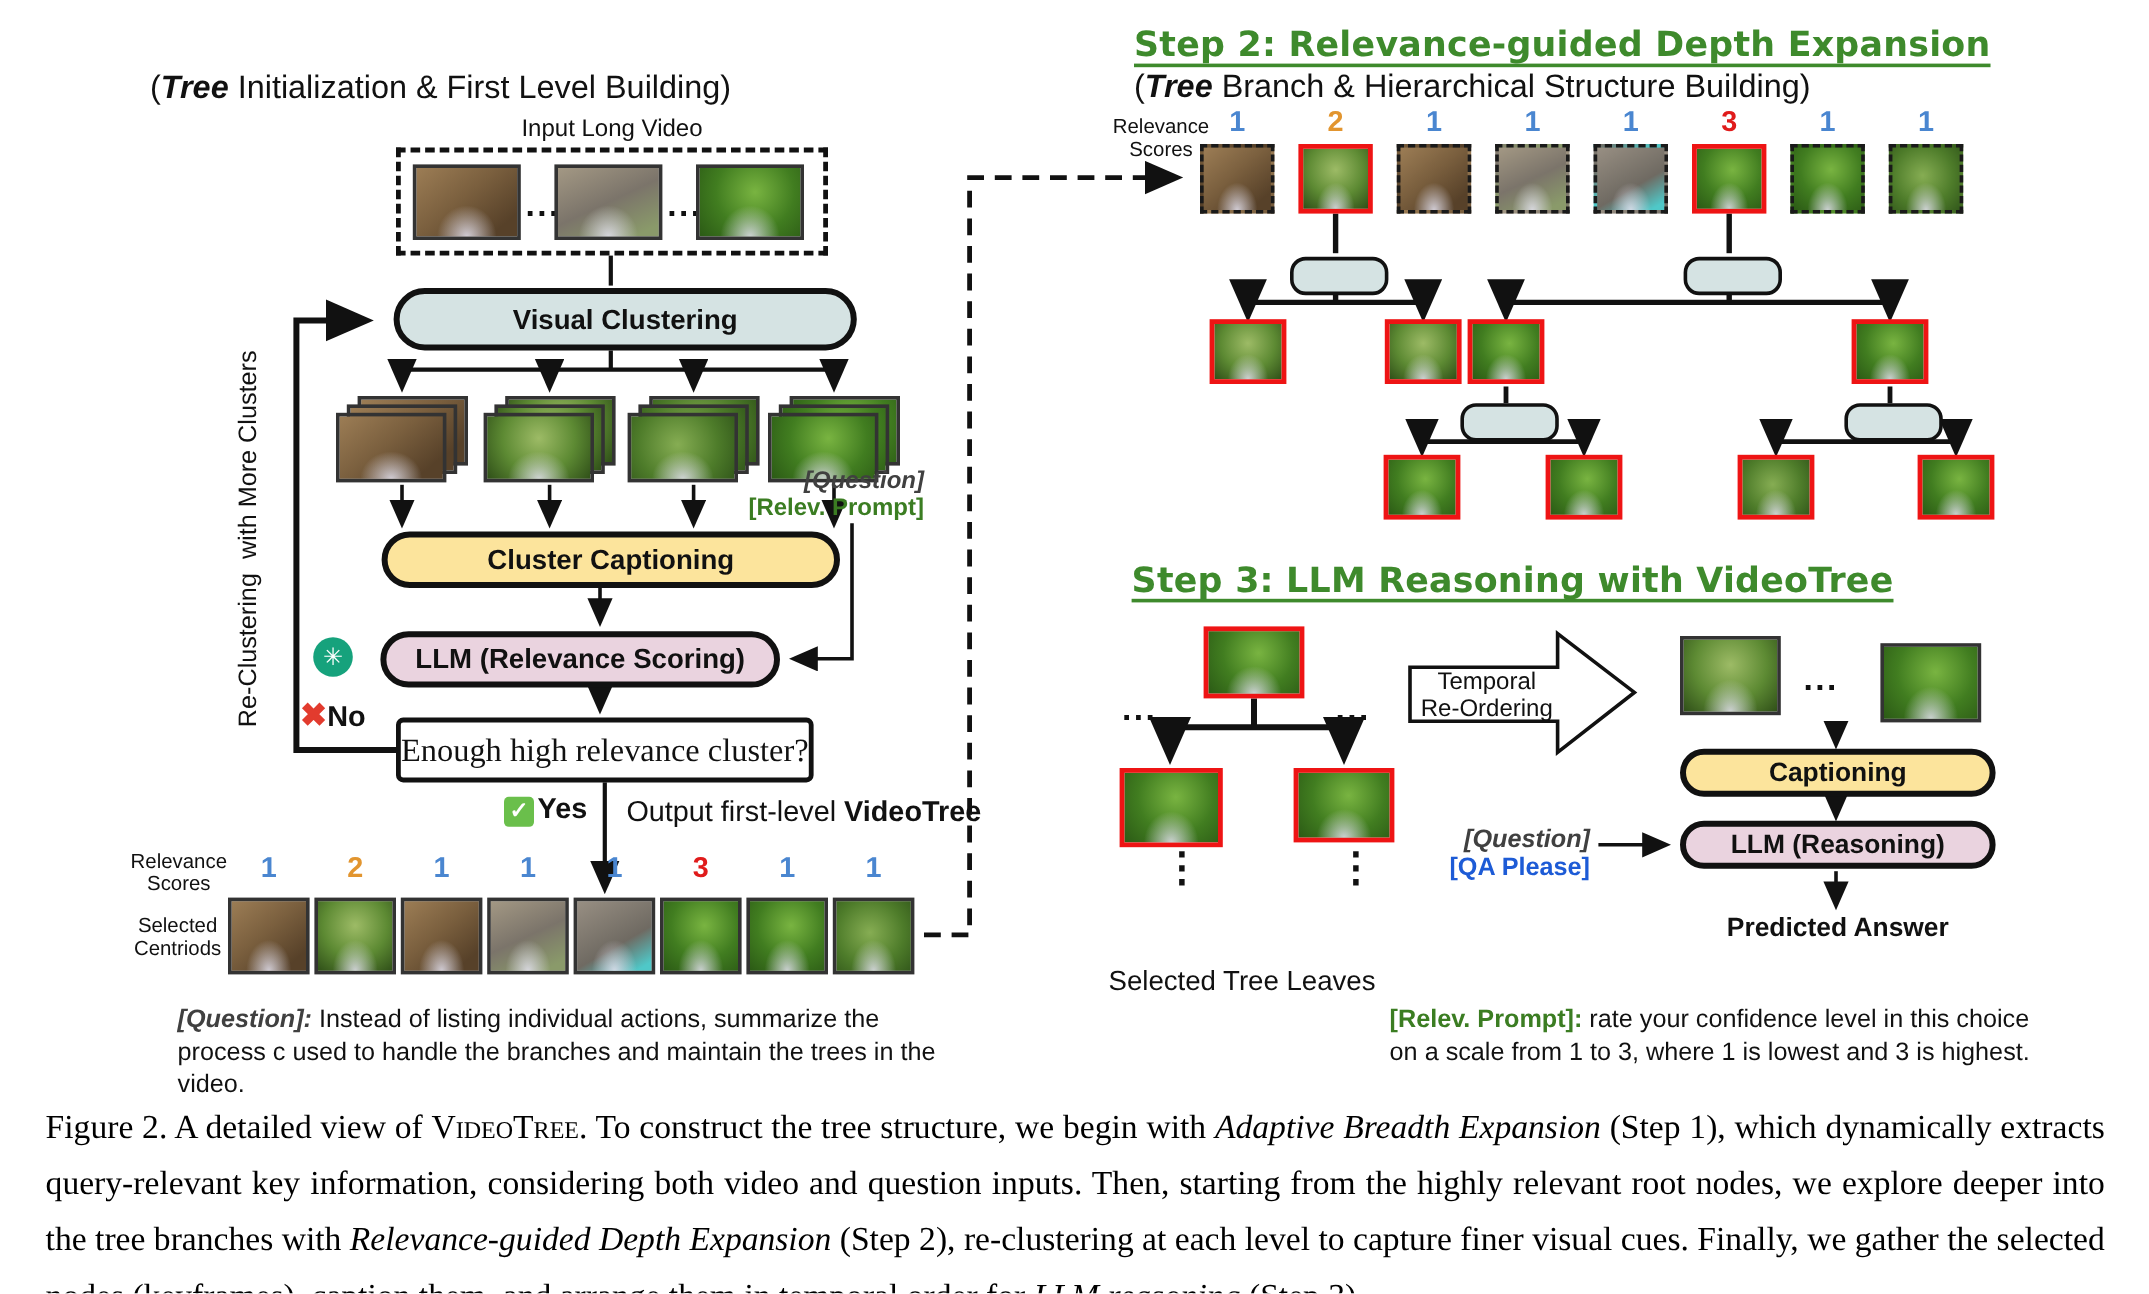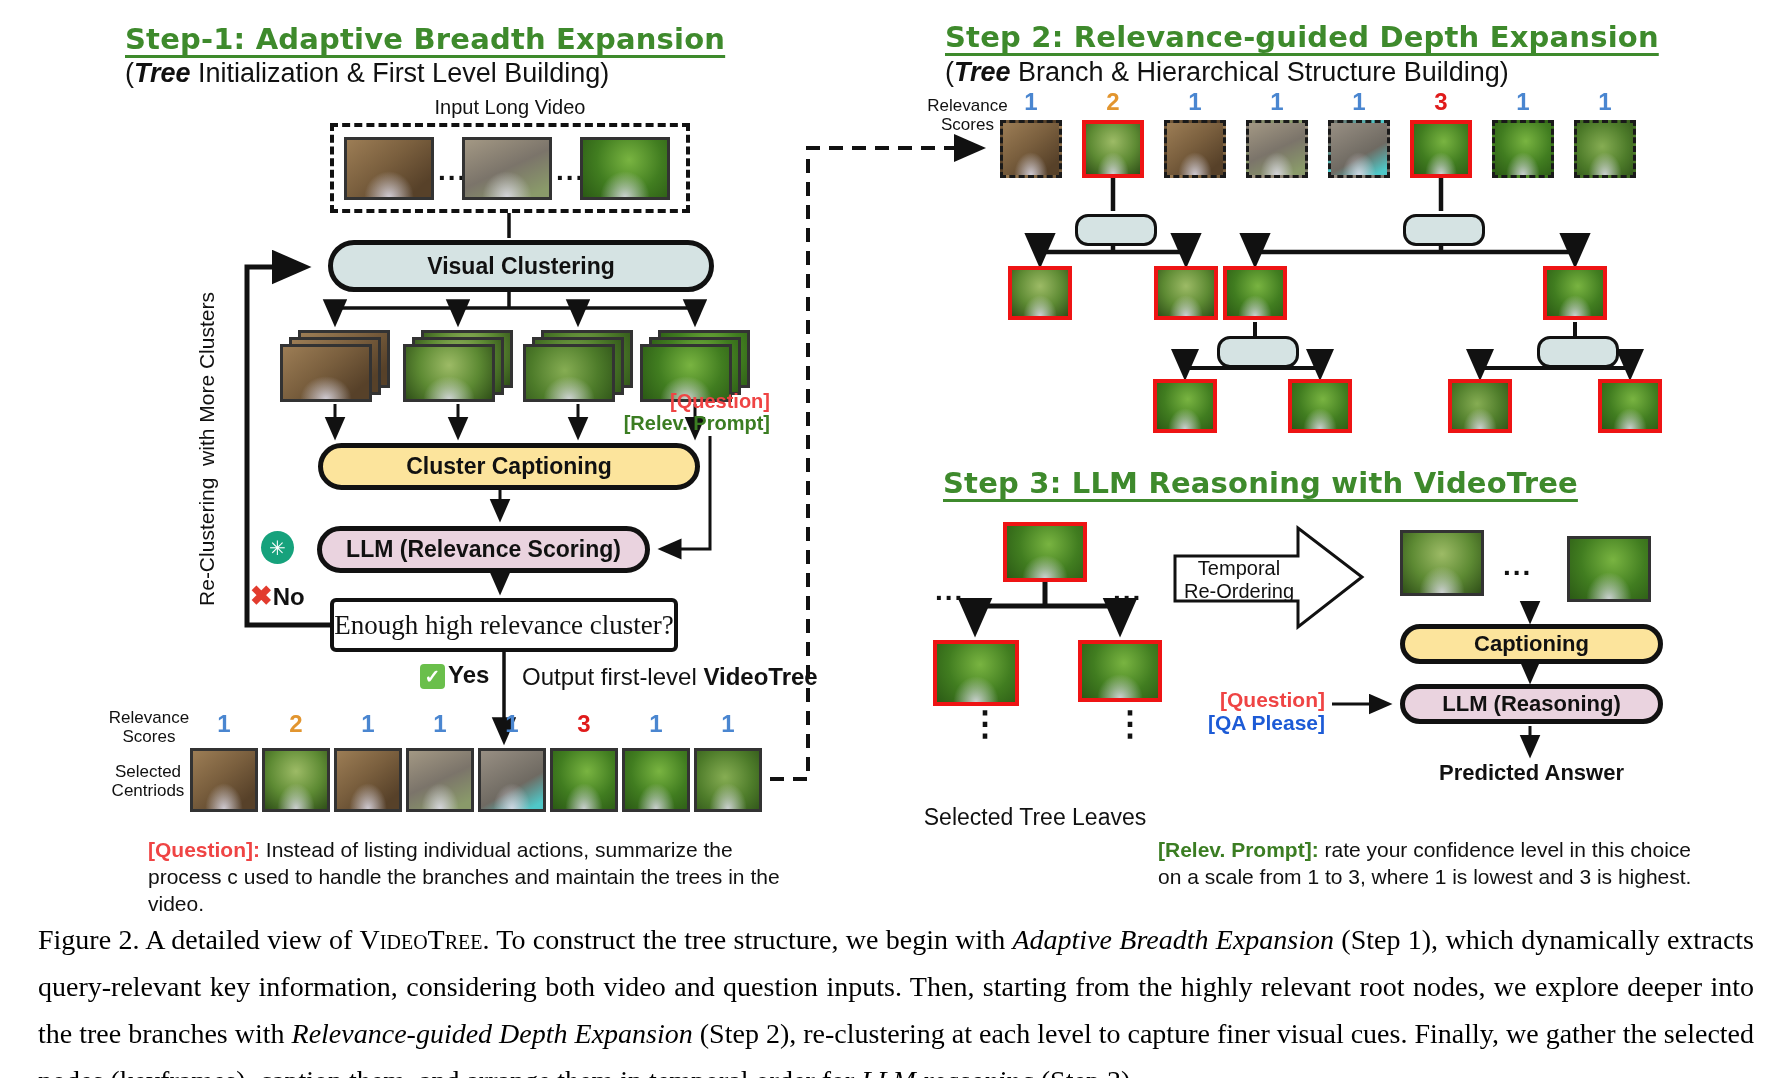--- a/index.html
+++ b/index.html
@@ -34,21 +34,21 @@
   .stack{position:absolute;}
   
   .lbl{font-size:20px;color:#111;}
   .score{position:absolute;transform:translateX(-50%);font-weight:bold;font-size:24px;z-index:2;}
   .sc-blue{color:#4a86d0;} .sc-orange{color:#e2952f;} .sc-red{color:#e01b1b;}
   .side-lbl{font-size:17px;line-height:19px;text-align:center;color:#111;}
   .decision{border:4px solid #111;border-radius:6px;background:#fff;display:flex;align-items:center;
             justify-content:center;font-family:"Liberation Serif",serif;font-size:27px;box-sizing:border-box;}
   .dots{font-weight:bold;font-size:28px;letter-spacing:2px;}
   .vdots{font-weight:bold;font-size:34px;line-height:15px;letter-spacing:0;}
-  .tag-red{color:#ef4444;font-weight:bold;}
+  .tag-red{color:#404040;font-weight:bold;font-style:italic;}
   .tag-blue{color:#1d5bd6;font-weight:bold;}
   .tag-green{color:#3b7d22;font-weight:bold;}
   .prompt{font-size:21px;line-height:27px;color:#111;}
   .openai{width:33px;height:33px;border-radius:50%;background:#16a27c;color:#fff;display:flex;
           align-items:center;justify-content:center;font-size:20px;}
   .cross{color:#e23b2e;font-weight:bold;font-size:27px;}
   .check{display:inline-flex;width:25px;height:25px;background:#6abf4b;border-radius:4px;color:#fff;
          font-weight:bold;font-size:19px;align-items:center;justify-content:center;margin-right:3px;}
   .rot{transform:rotate(-90deg);transform-origin:center;white-space:pre;font-size:21px;text-align:center;}
   .caption{font-family:"Liberation Serif",serif;font-size:28px;line-height:47px;text-align:justify;color:#000;}
@@ -103,21 +103,20 @@
     <path d="M1045,582 V606 M975,606 H1120" fill="none" stroke="#111" stroke-width="5"></path>
     <line x1="975" y1="606" x2="975" y2="630" stroke="#111" stroke-width="5" marker-end="url(#ah)"></line>
     <line x1="1120" y1="606" x2="1120" y2="630" stroke="#111" stroke-width="5" marker-end="url(#ah)"></line>
     <polygon points="1175,556 1298,556 1298,528 1362,577 1298,627 1298,601 1175,601" fill="#fff" stroke="#111" stroke-width="3"></polygon>
     <line x1="1530" y1="604" x2="1530" y2="620" stroke="#111" stroke-width="3" marker-end="url(#ah)"></line>
     <line x1="1530" y1="666" x2="1530" y2="680" stroke="#111" stroke-width="3" marker-end="url(#ah)"></line>
     <line x1="1530" y1="726" x2="1530" y2="754" stroke="#111" stroke-width="3" marker-end="url(#ah)"></line>
     <line x1="1332" y1="704" x2="1388" y2="704" stroke="#111" stroke-width="3" marker-end="url(#ah)"></line>
   </svg>
 
-  <div class="abs step-title" style="left:125px;top:22px;">Step-1: Adaptive Breadth Expansion</div>
   <div class="abs step-sub" style="left:125px;top:58px;"><span>(</span><span class="bi">Tree</span><span> Initialization &amp; First Level Building)</span></div>
 
   <div class="abs lbl" style="left:425px;top:96px;width:170px;text-align:center;">Input Long Video</div>
   <div class="abs" style="left:330px;top:123px;width:360px;height:90px;border:4.5px dashed #111;box-sizing:border-box;"></div>
   <div class="vf g-dirt abs" style="left:344px;top:137px;width:90px;height:63px;"></div>
   <div class="abs dots" style="left:438px;top:155px;">...</div>
   <div class="vf g-path abs" style="left:462px;top:137px;width:90px;height:63px;"></div>
   <div class="abs dots" style="left:556px;top:155px;">...</div>
   <div class="vf g-plants abs" style="left:580px;top:137px;width:90px;height:63px;"></div>
 

